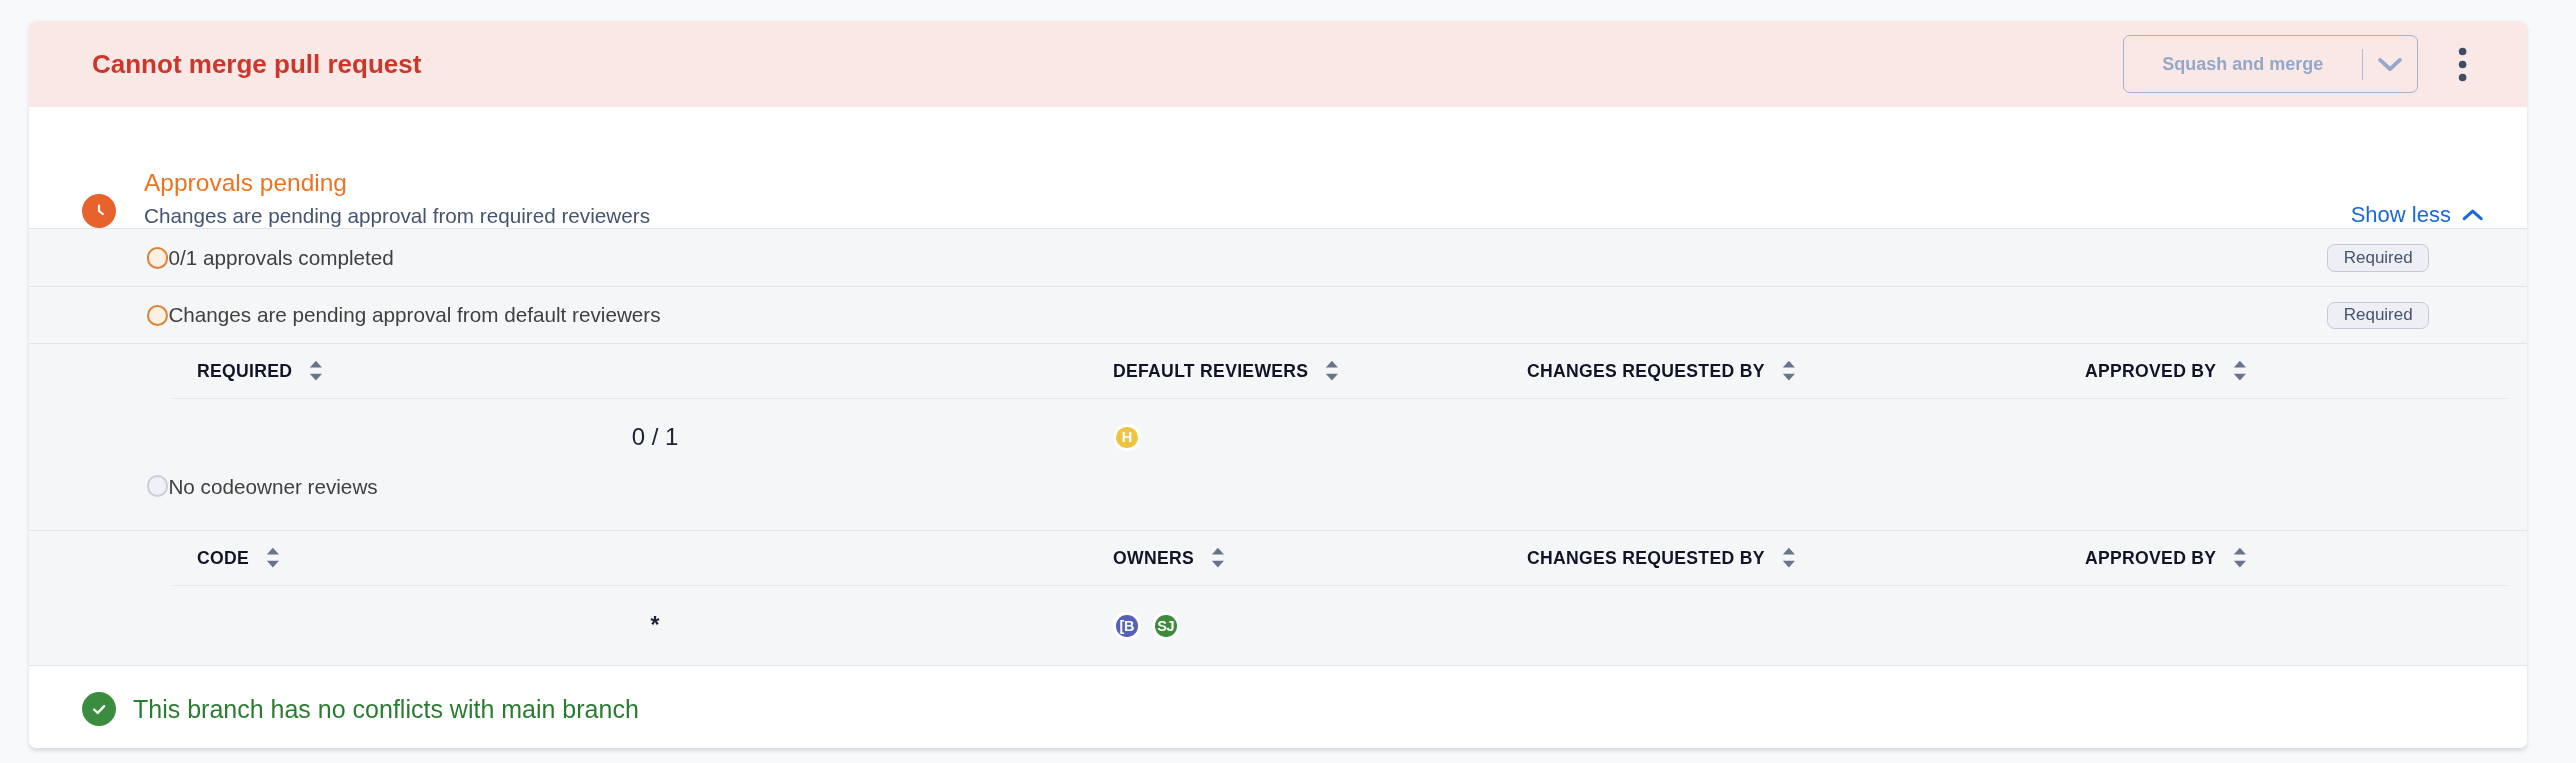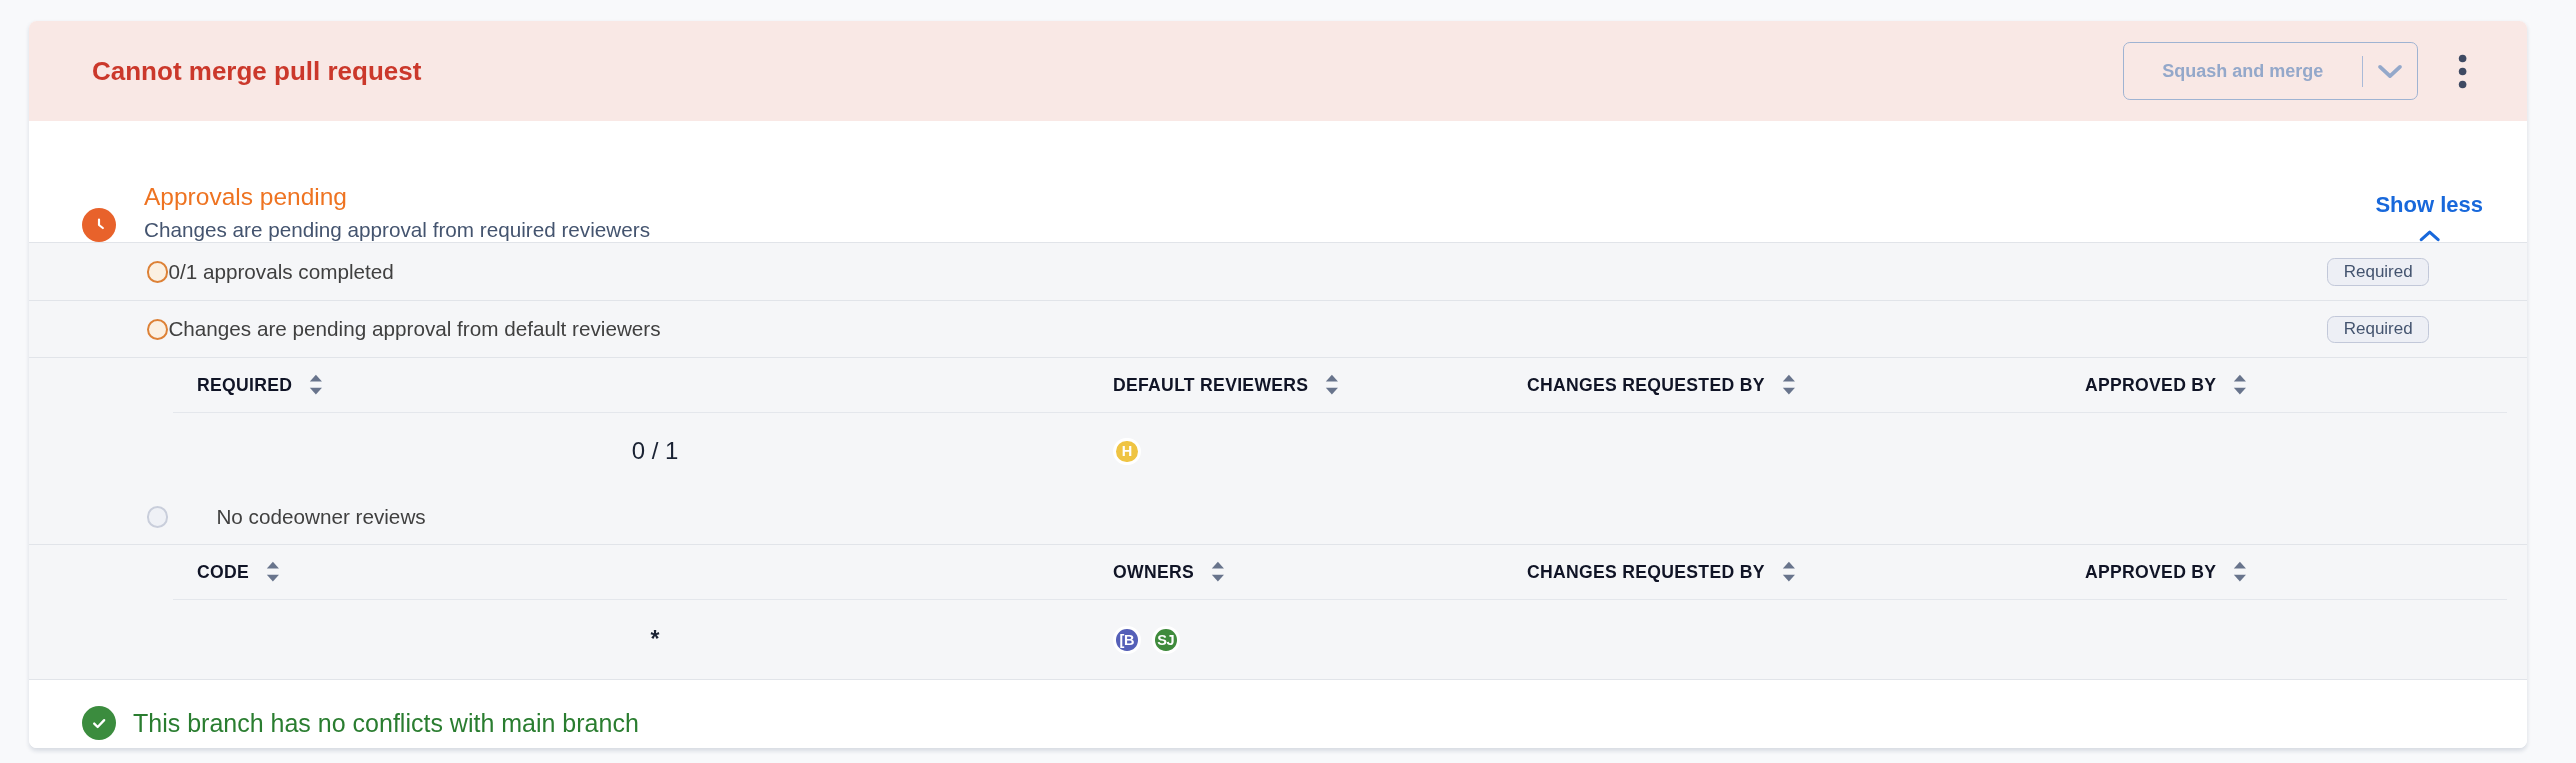--- a/index.html
+++ b/index.html
@@ -14,21 +14,21 @@
     left: 29px; top: 21.4px;
     width: 2498px; height: 727px;
     background: #FFFFFF;
     border-radius: 7.6px;
     overflow: hidden;
     box-shadow: 0 2.3px 4.6px rgba(23,43,77,0.14);
   }
 
   
   .banner {
-    height: 100px;
+    height: 86px;
     background: #F9E8E5;
     display: flex;
     align-items: center;
     padding: 0 49px 0 63px;
   }
   .banner-title {
     font-size: 26px;
     font-weight: 700;
     color: #CB382B;
   }
@@ -101,25 +101,24 @@
   }
   .approvals-subtitle {
     font-size: 20.7px;
     color: #44546F;
   }
   .show-less {
     display: flex;
     align-items: center;
     gap: 10.7px;
     font-size: 22px;
-    font-weight: 700;
+    font-weight: 400;
     color: #1868DB;
     cursor: pointer;
     white-space: nowrap;
-    flex-direction: column;
   }
 
   
   .gray-section {
     background: #F5F6F8;
     border-top: 0.8px solid #E1E4E9;
     border-bottom: 0.8px solid #E1E4E9;
   }
   .check-row {
     height: 57px;
@@ -201,23 +200,21 @@
     color: #FFFFFF;
     letter-spacing: -0.4px;
     cursor: pointer;
     flex: none;
   }
   .avatar + .avatar { margin-left: 11.5px; }
 
   .codeowner-row {
     height: 55px;
     display: flex;
-    align-items: center;
     padding-left: 118px;
-    gap: 48px;
   }
 
   
   .conflict-row {
     height: 86px;
     background: #FFFFFF;
     display: flex;
     align-items: center;
     padding: 0 61px 0 53px;
   }

